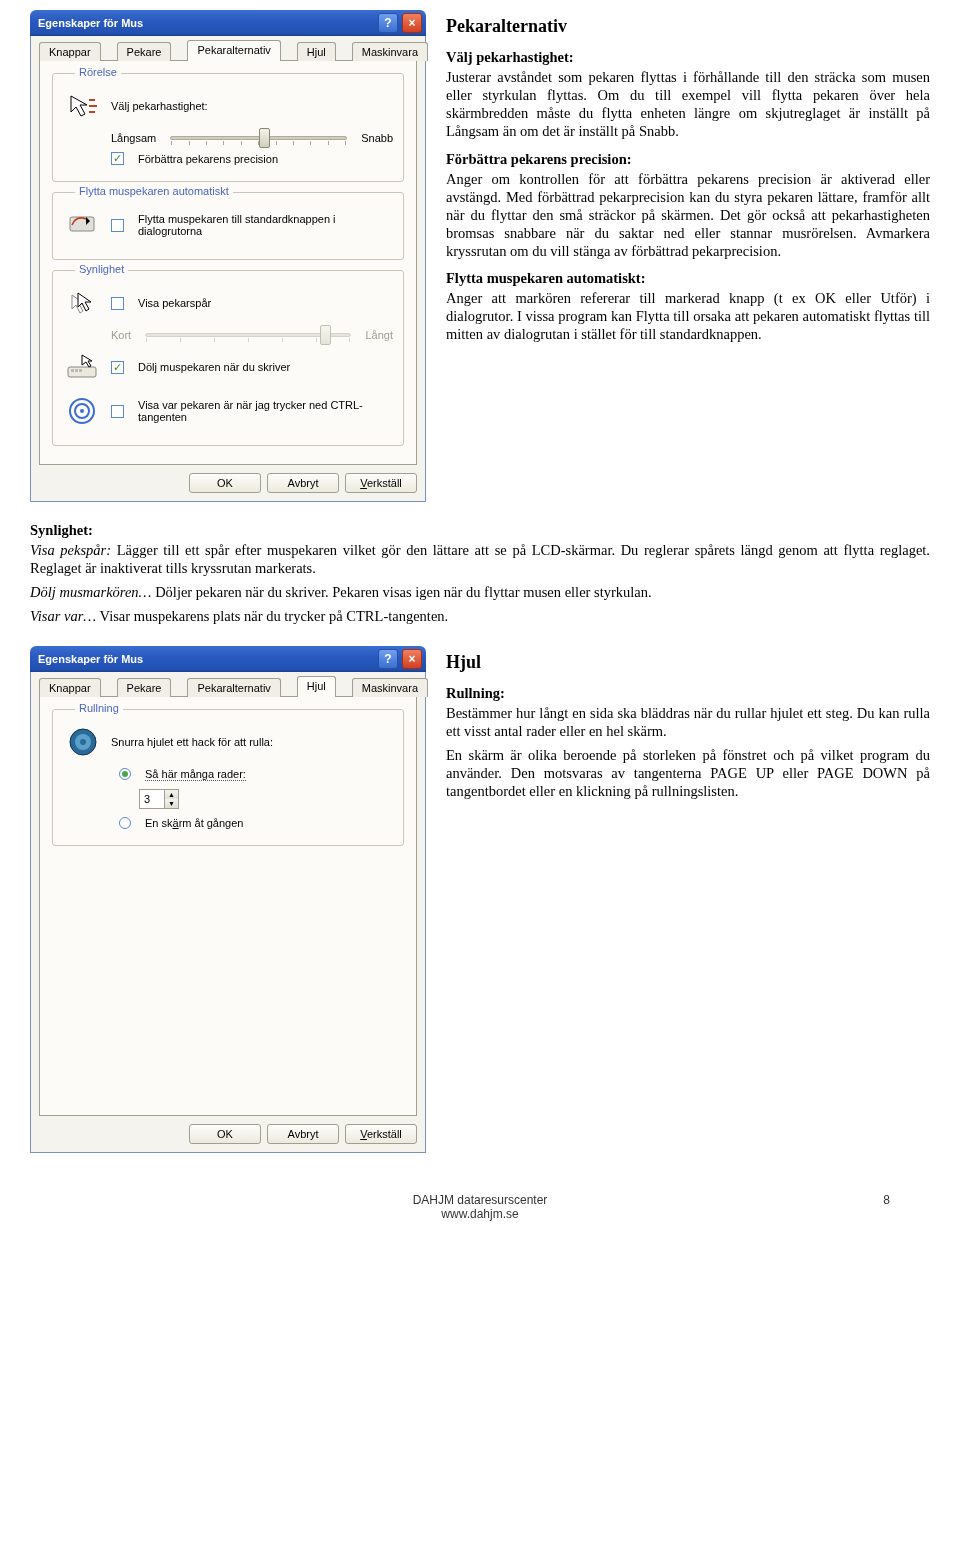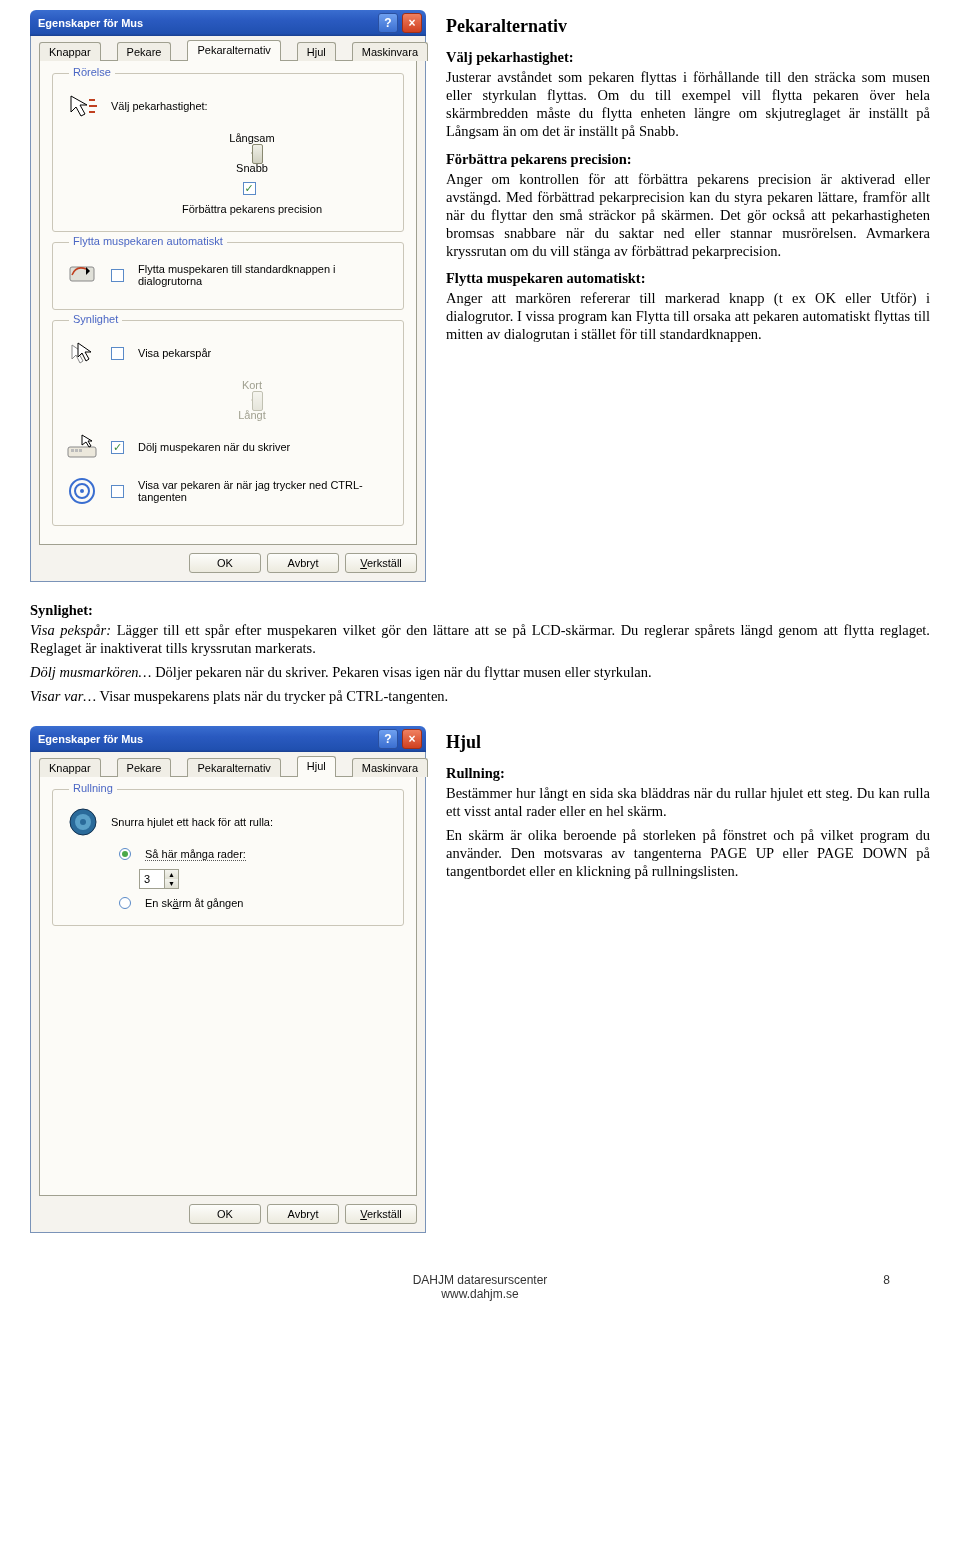--- a/index.html
+++ b/index.html
@@ -104,27 +104,27 @@
   .group {
     border: 1px solid #cac6b8;
     border-radius: 3px;
     padding: 10px 10px 12px 10px;
     margin-bottom: 10px;
     position: relative;
   }
   .group-title {
     position: absolute;
     top: -8px;
-    left: 16px;
+    left: 22px;
     background: #fcfbf7;
     padding: 0 4px;
     color: #4a66c4;
   }
   .row { display: flex; align-items: center; gap: 8px; padding: 4px 0; }
-  .row-indent { padding-left: 48px; flex-direction: column; }
+  .row-indent { padding-left: 48px; }
   .icon-cell {
     width: 40px; height: 36px;
     display: flex; align-items: center; justify-content: center;
     flex-shrink: 0;
   }
   .slider-track {
     flex: 1;
     height: 4px;
     background: #d0cdc0;
     border: 1px solid #b0ac9c;

